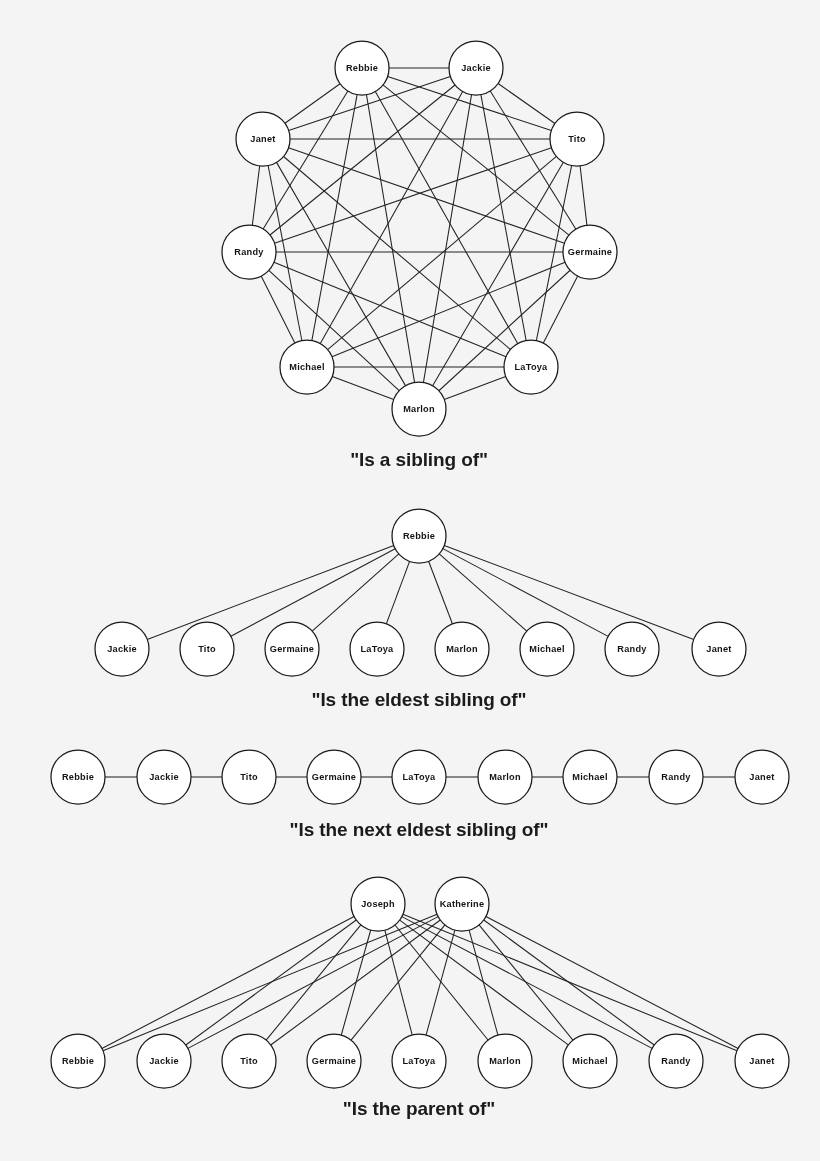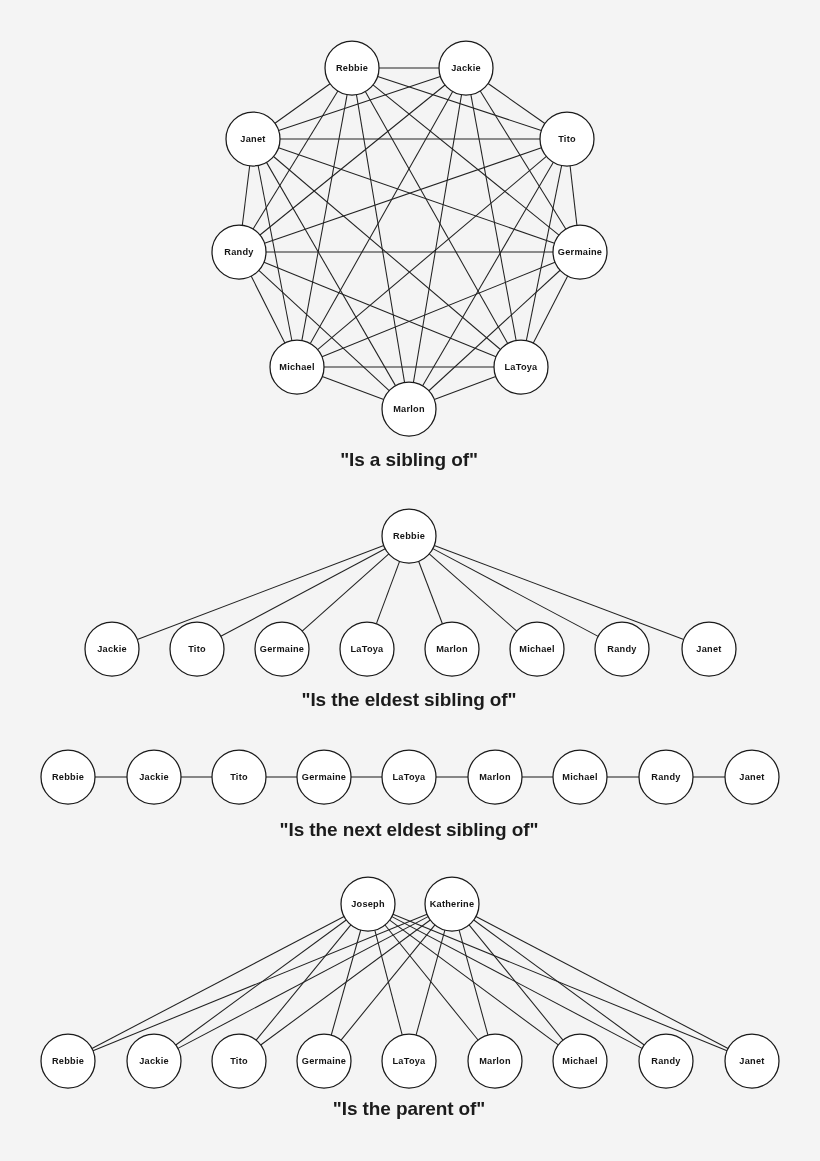--- a/index.html
+++ b/index.html
@@ -9,21 +9,21 @@
   }
   body {
     width: 820px;
     height: 1161px;
     position: relative;
     font-family: "Liberation Sans", sans-serif;
     overflow: hidden;
   }
   .canvas {
     position: absolute;
-    left: 0; top: 0;
+    left: 10px; top: 0;
     width: 717px;
     height: 1161px;
   }
   svg.graph-layer {
     position: absolute;
     left: 0; top: 0;
     width: 820px;
     height: 1161px;
     display: block;
   }

